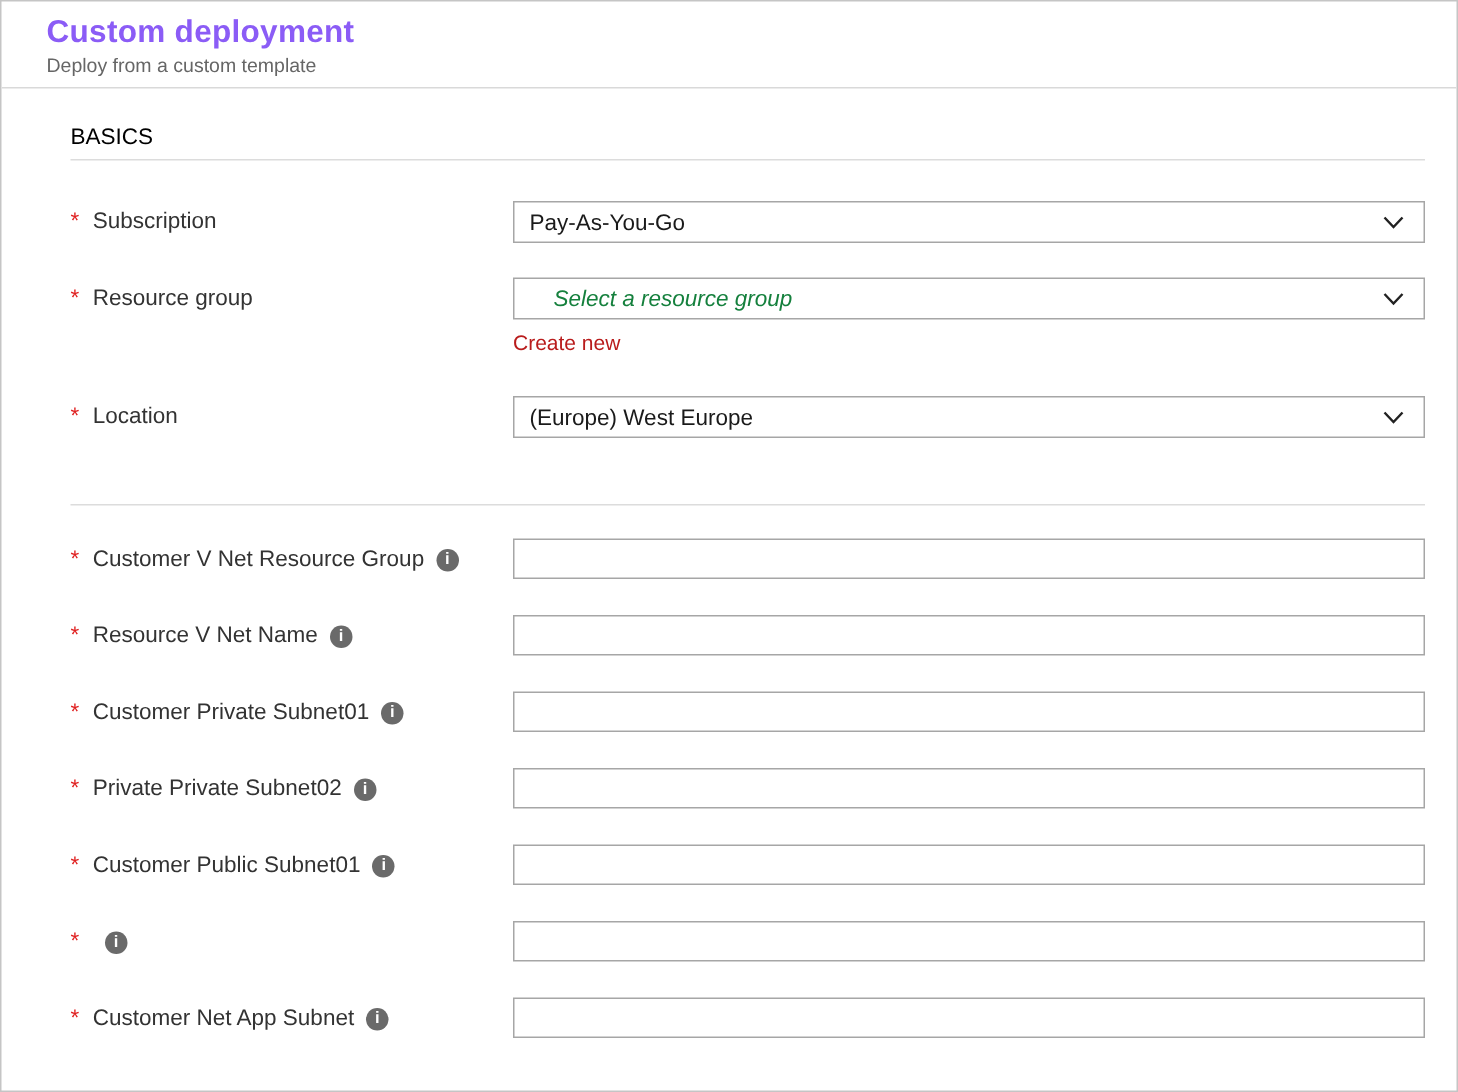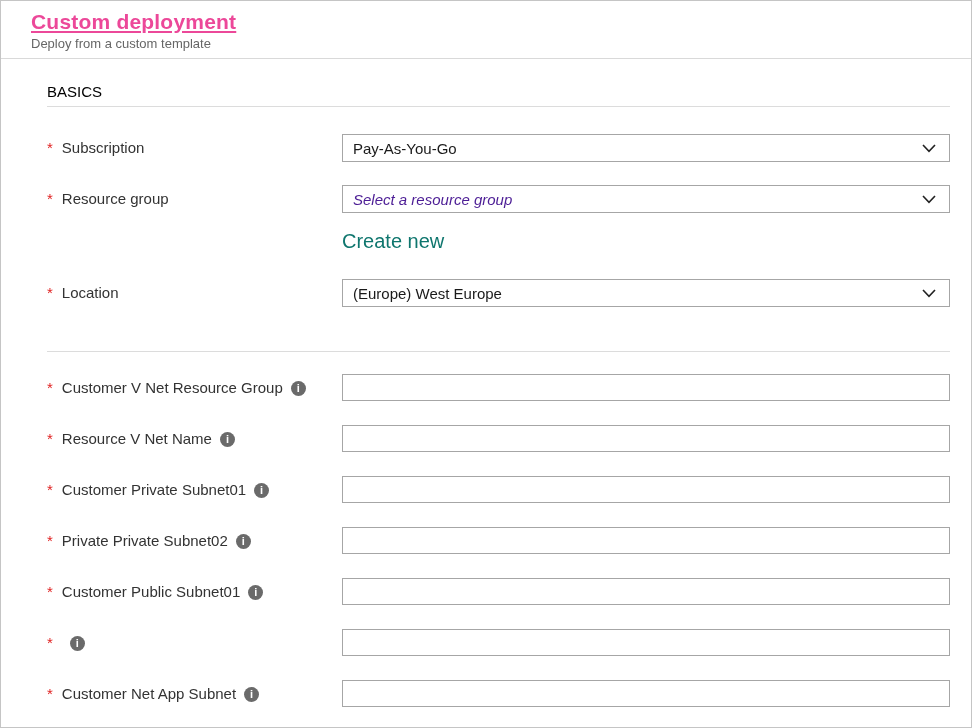--- a/index.html
+++ b/index.html
@@ -9,21 +9,21 @@
     border: 1px solid #c5c5c5;
     background: #ffffff;
     overflow: hidden;
   }
   
   .blade-header {
     height: 58px;
     padding: 9px 30px 0 30px;
     border-bottom: 1px solid #d9d9d9;
   }
-  .blade-title { font-size: 21px; font-weight: 700; color: #ec4899; letter-spacing: 0.2px; text-decoration: underline; }
+  .blade-title { font-size: 21px; font-weight: 700; color: #8b5cf6; letter-spacing: 0.2px; }
   .blade-subtitle { font-size: 13px; color: #666666; margin-top: 2px; }
   
   .content { padding: 0 21px 0 46px; }
   .section-title { font-size: 15px; font-weight: 400; color: #000000; }
   .section-divider { height: 1px; background: #dcdcdc; border: none; margin-top: 6px; }
   .section-basics { margin-top: 24px; }
   .section-settings { margin-top: 44px; }
   
   .form-row { display: flex; align-items: flex-start; }
   .label-col {
@@ -45,27 +45,27 @@
   .dropdown {
     display: flex; align-items: center; justify-content: space-between;
     height: 28px;
     border: 1px solid #a6a6a6;
     background: #ffffff;
     padding: 0 13px 0 10px;
     font-size: 15px; color: #1a1a1a;
     cursor: pointer;
   }
   .dd-value { white-space: nowrap; overflow: hidden; text-overflow: ellipsis; }
-  .dd-value.placeholder { font-style: italic; color: #4c1d95; }
+  .dd-value.placeholder { font-style: italic; color: #15803d; margin-left: 16px; }
   .chevron { display: flex; align-items: center; flex: 0 0 auto; margin-left: 8px; }
   .link {
     display: inline-block;
-    margin-top: 17px;
-    font-size: 20px;
-    color: #0f766e;
+    margin-top: 7px;
+    font-size: 14px;
+    color: #b91c1c;
     text-decoration: none;
     cursor: pointer;
   }
   .text-input {
     width: 100%; height: 27px;
     border: 1px solid #a6a6a6;
     background: #ffffff;
     padding: 0 8px;
     font-size: 15px; color: #1a1a1a;
     font-family: "Liberation Sans", "DejaVu Sans", sans-serif;

